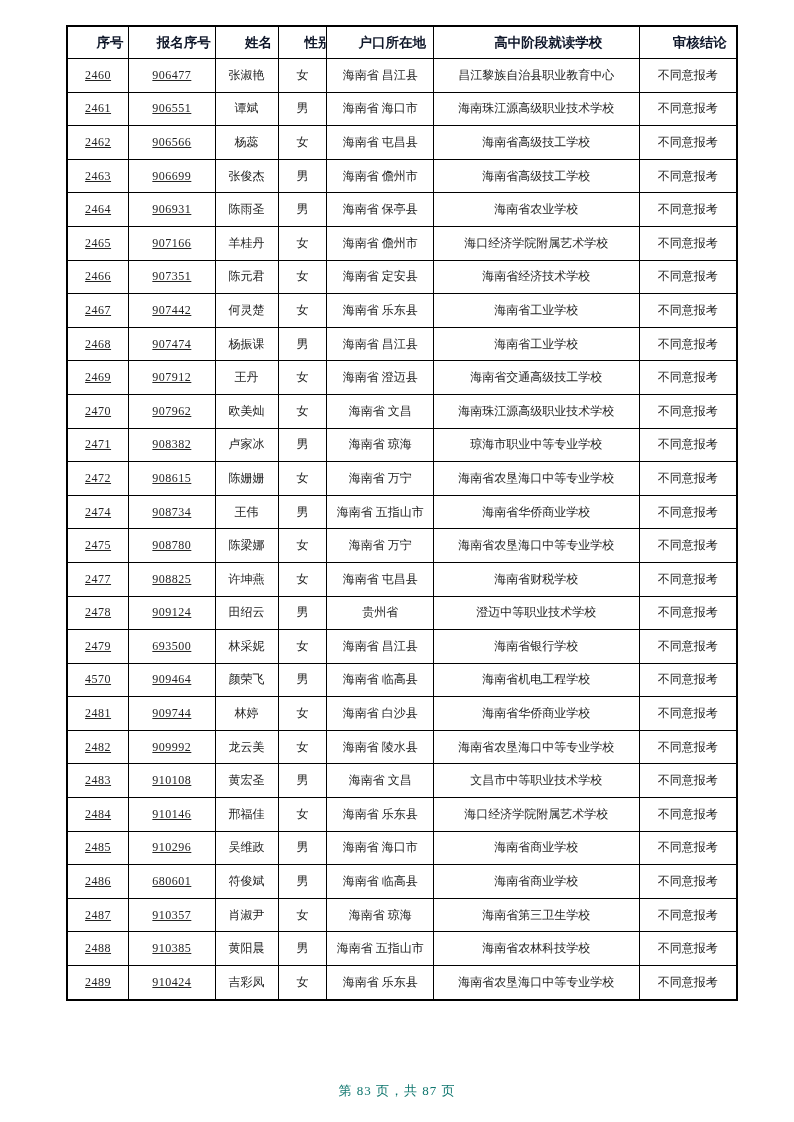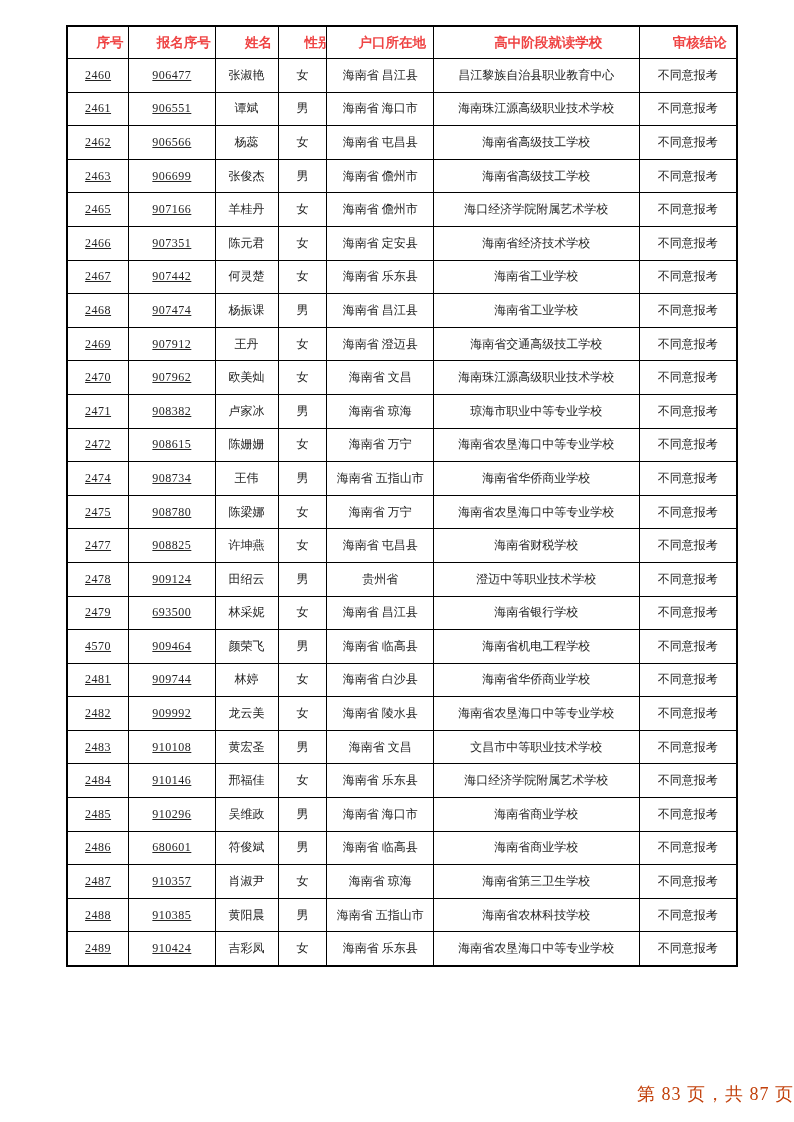--- a/index.html
+++ b/index.html
@@ -31,41 +31,41 @@
     text-align: center;
     vertical-align: middle;
     padding: 0 2px;
     overflow: hidden;
     white-space: nowrap;
   }
   table.applicants th {
     height: 31px;
     font-size: 13.5px;
     font-weight: bold;
-    color: #ef4444;
+    color: #0f172a;
     padding-left: 26px;
   }
   table.applicants td {
     height: 32.6px;
     font-size: 12px;
     color: #242424;
   }
   td.col-serial, td.col-regno {
     font-size: 12.5px;
     letter-spacing: 0.5px;
     text-decoration: underline;
   }
   .footer {
     position: absolute;
     left: 0;
     top: 1082px;
     width: 100%;
-    text-align: right;
-    font-size: 18px;
-    color: #c2410c;
+    text-align: center;
+    font-size: 13px;
+    color: #0f766e;
     letter-spacing: 1px;
   }
 </style>
 </head>
 <body>
 
 <div class="page">
 
   <table class="applicants">
     <colgroup>
@@ -119,20 +119,29 @@
         <tr>
           <td class="col-serial">2463</td>
           <td class="col-regno">906699</td>
           <td class="col-name">张俊杰</td>
           <td class="col-gender">男</td>
           <td class="col-location">海南省 儋州市</td>
           <td class="col-school">海南省高级技工学校</td>
           <td class="col-conclusion">不同意报考</td>
         </tr>
         <tr>
+          <td class="col-serial">2464</td>
+          <td class="col-regno">906931</td>
+          <td class="col-name">陈雨圣</td>
+          <td class="col-gender">男</td>
+          <td class="col-location">海南省 保亭县</td>
+          <td class="col-school">海南省农业学校</td>
+          <td class="col-conclusion">不同意报考</td>
+        </tr>
+        <tr>
           <td class="col-serial">2465</td>
           <td class="col-regno">907166</td>
           <td class="col-name">羊桂丹</td>
           <td class="col-gender">女</td>
           <td class="col-location">海南省 儋州市</td>
           <td class="col-school">海口经济学院附属艺术学校</td>
           <td class="col-conclusion">不同意报考</td>
         </tr>
         <tr>
           <td class="col-serial">2466</td>

